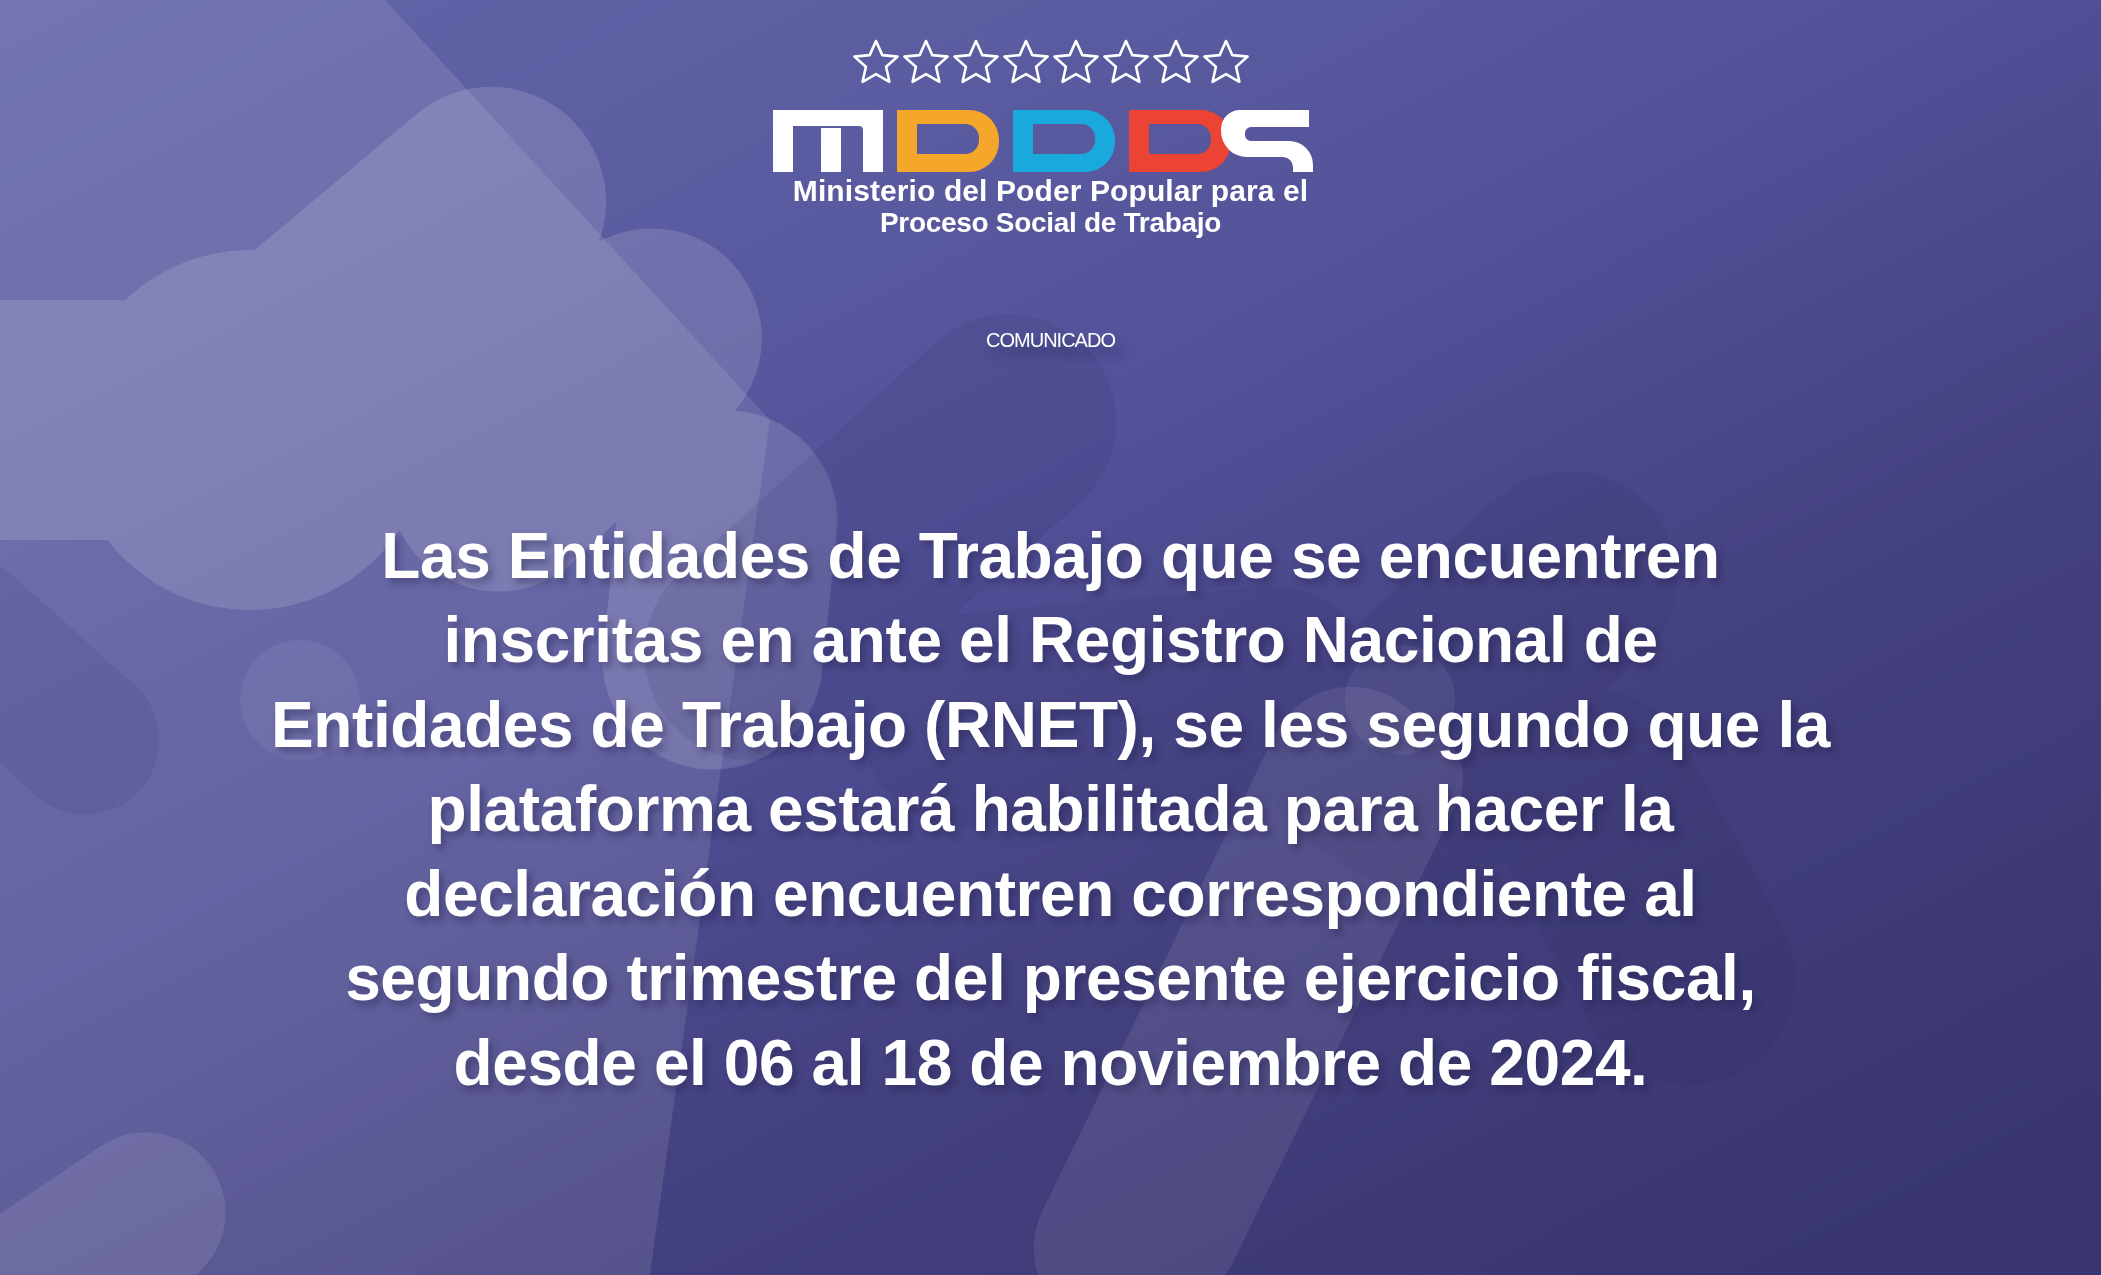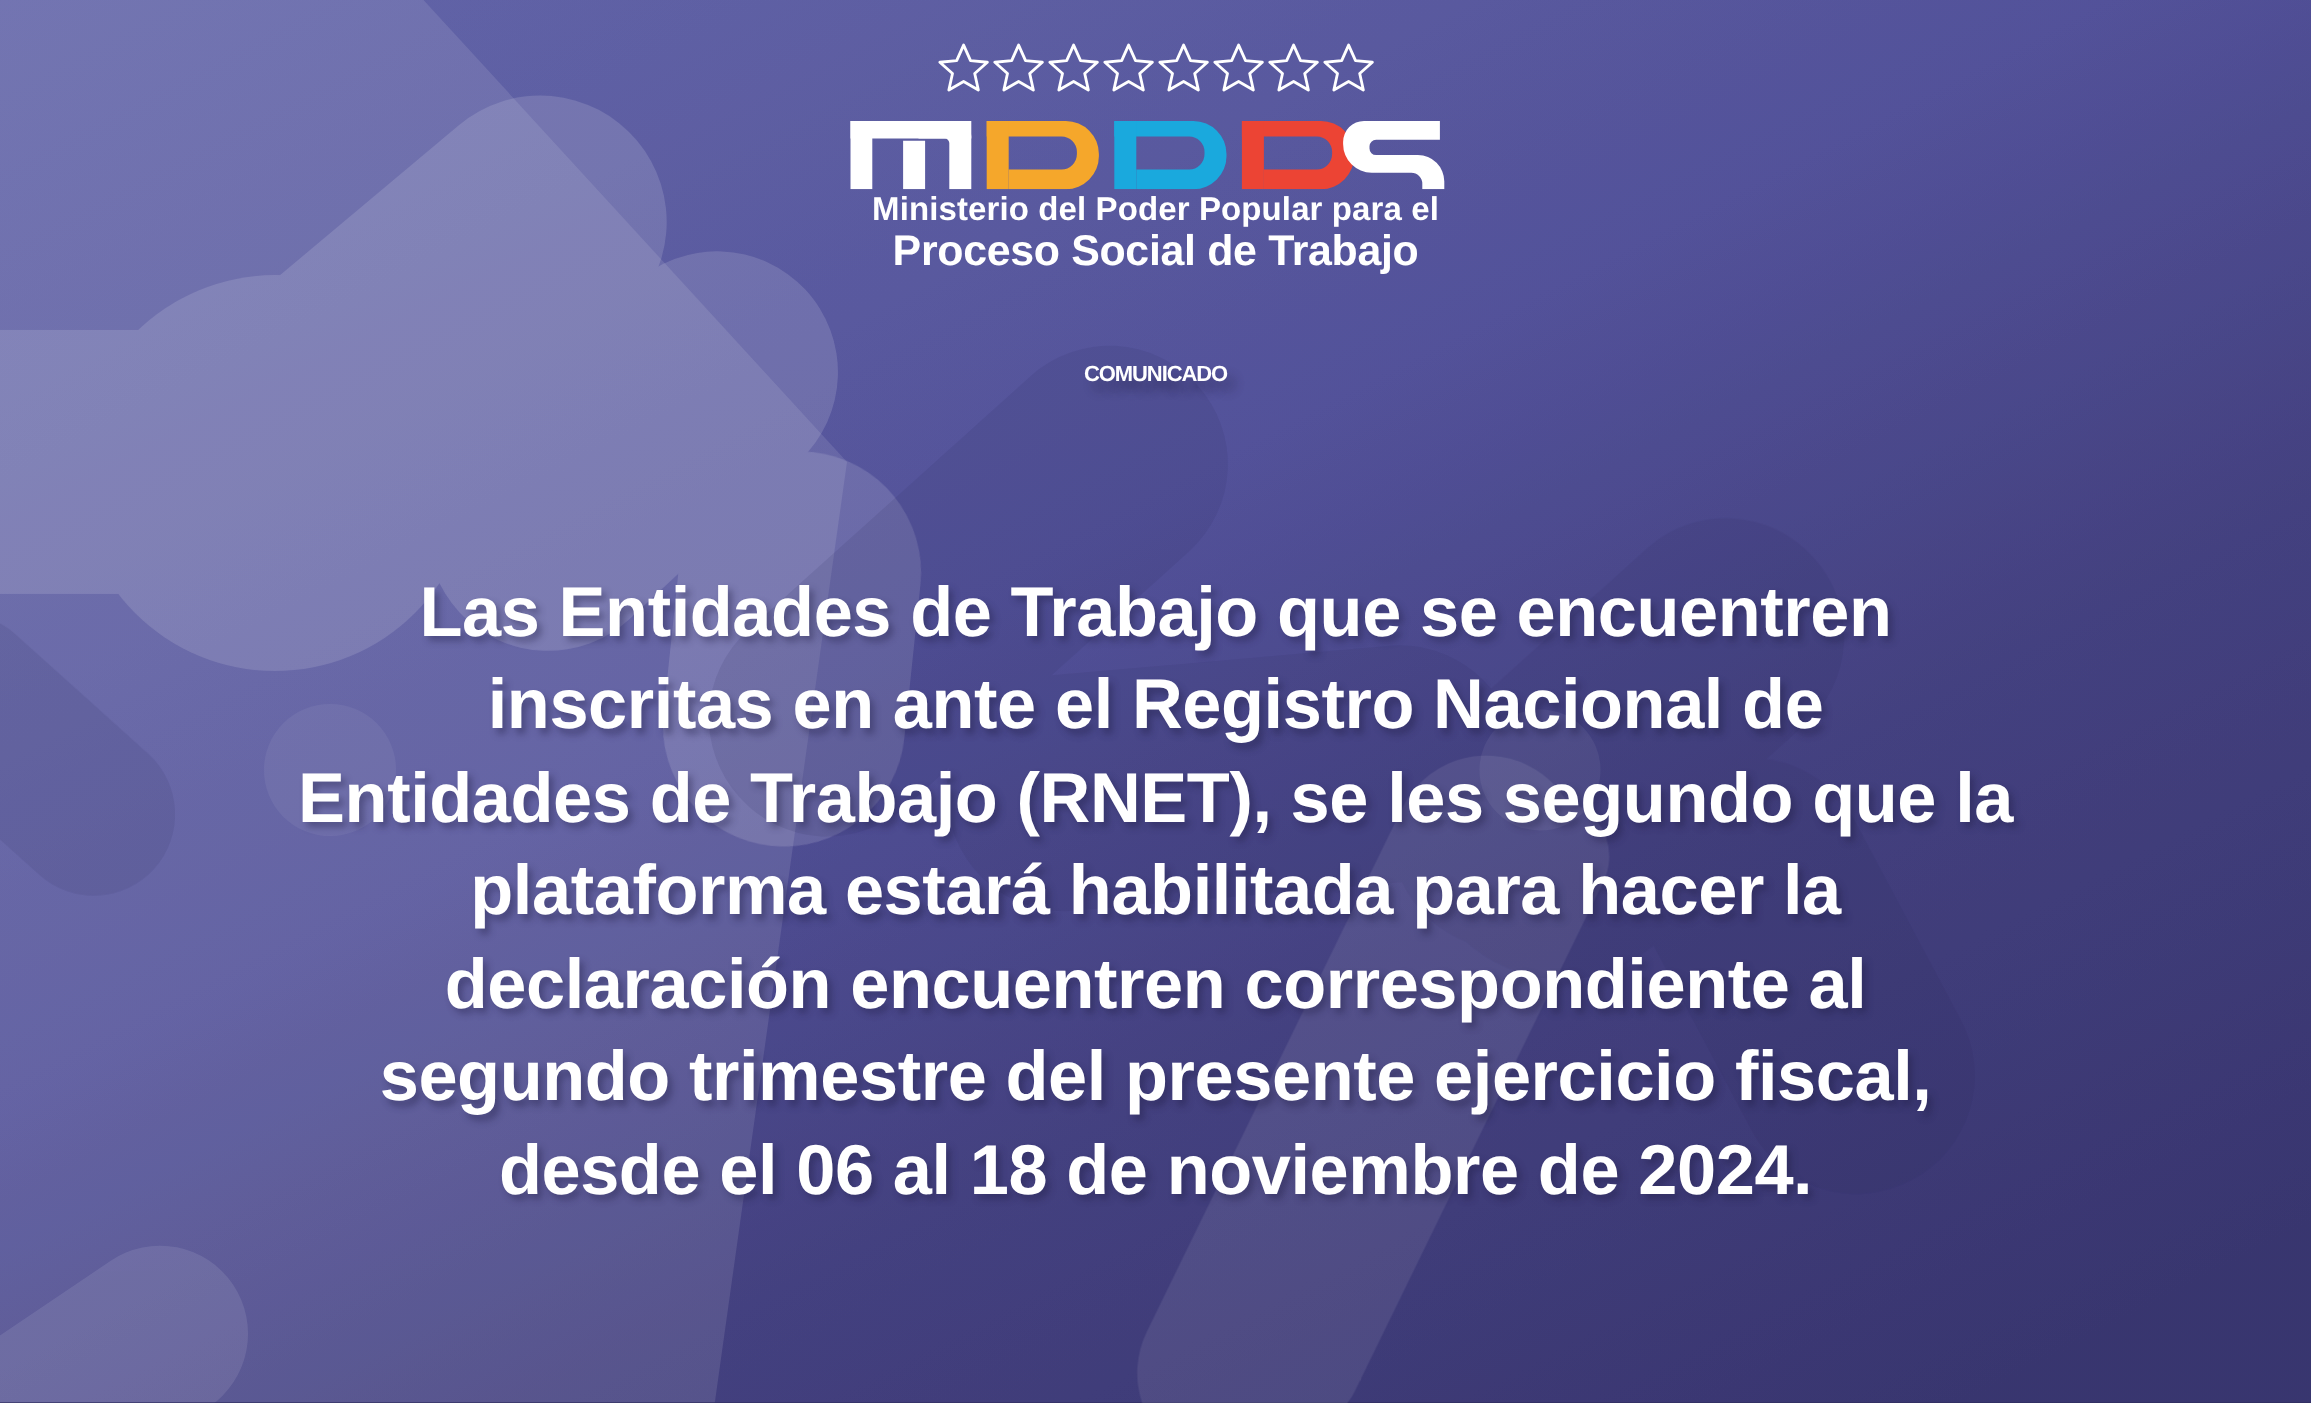--- a/index.html
+++ b/index.html
@@ -61,36 +61,36 @@
     margin-top: 4px;
   }
   #logo-tagline-line1 {
     display: block;
     font-size: 30px;
     font-weight: 700;
     letter-spacing: 0.1px;
   }
   #logo-tagline-line2 {
     display: block;
-    font-size: 39px;
+    font-size: 28px;
     font-weight: 700;
     letter-spacing: -0.3px;
     margin-top: 3px;
   }
 
   
   #page-title {
     position: absolute;
     top: 330px;
     left: 0;
     right: 0;
     text-align: center;
     color: #ffffff;
     font-size: 146px;
-    font-weight: 700;
+    font-weight: 400;
     letter-spacing: -1px;
     line-height: 1;
     text-shadow: 7px 9px 9px rgba(28,26,62,0.42);
     white-space: nowrap;
   }
 
   
   #announcement-body {
     position: absolute;
     top: 514px;

